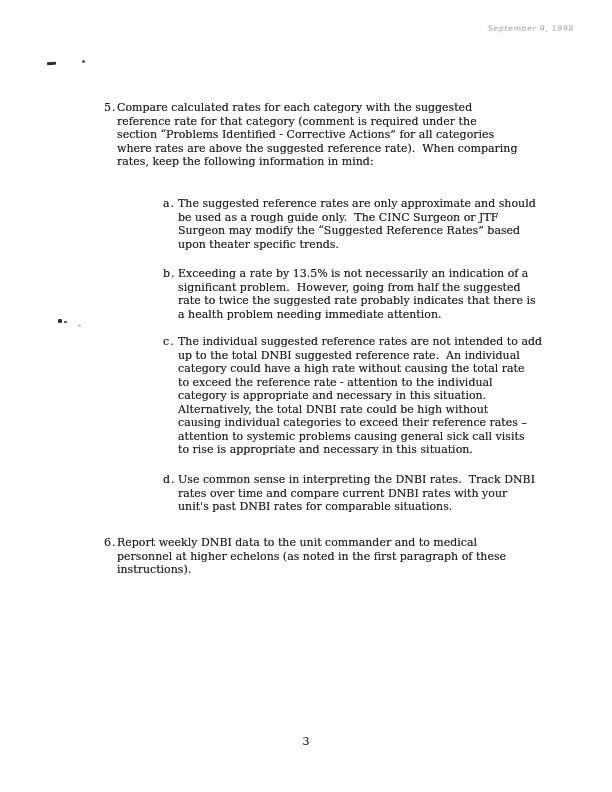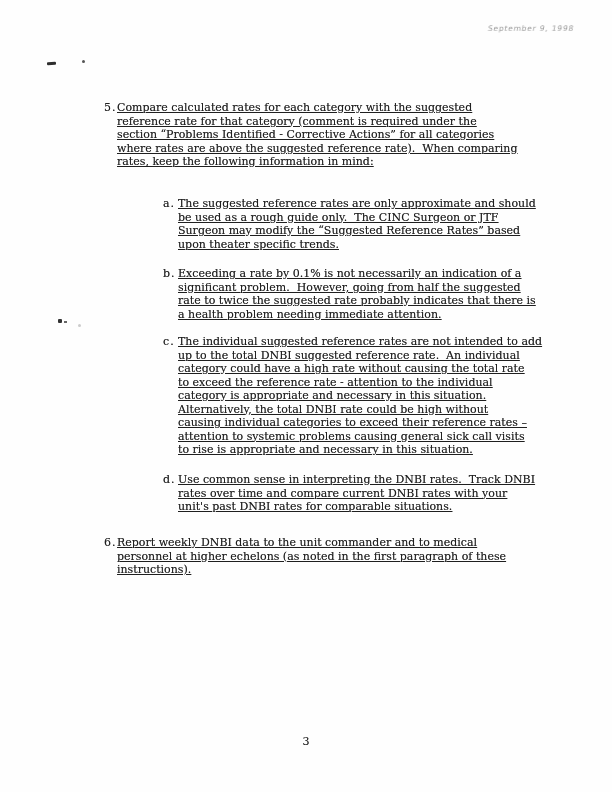--- a/index.html
+++ b/index.html
@@ -39,21 +39,20 @@
     flex: none;
     letter-spacing: 1px;
   }
   .level-1 { left: 104px; }
   .level-2 { left: 163px; }
   .level-1 .item-label { width: 13px; }
   .level-2 .item-label { width: 15px; }
   .item-text {
     white-space: pre-wrap;
     width: 460px;
-    text-decoration: underline;
   }
   .level-2 .item-text { width: 400px; }
   .page-number {
     position: absolute;
     top: 735px;
     left: 0;
     width: 100%;
     text-align: center;
     font-size: 11px;
     color: #2a2a2a;
@@ -94,21 +93,21 @@
   <div class="list-item level-2" style="top:197px;">
     <span class="item-label">a.</span>
     <div class="item-text">The suggested reference rates are only approximate and should
 be used as a rough guide only.  The CINC Surgeon or JTF
 Surgeon may modify the “Suggested Reference Rates” based
 upon theater specific trends.</div>
   </div>
 
   <div class="list-item level-2" style="top:267px;">
     <span class="item-label">b.</span>
-    <div class="item-text">Exceeding a rate by 0.1% is not necessarily an indication of a
+    <div class="item-text">Exceeding a rate by 13.5% is not necessarily an indication of a
 significant problem.  However, going from half the suggested
 rate to twice the suggested rate probably indicates that there is
 a health problem needing immediate attention.</div>
   </div>
 
   <div class="list-item level-2" style="top:335px;">
     <span class="item-label">c.</span>
     <div class="item-text">The individual suggested reference rates are not intended to add
 up to the total DNBI suggested reference rate.  An individual
 category could have a high rate without causing the total rate

